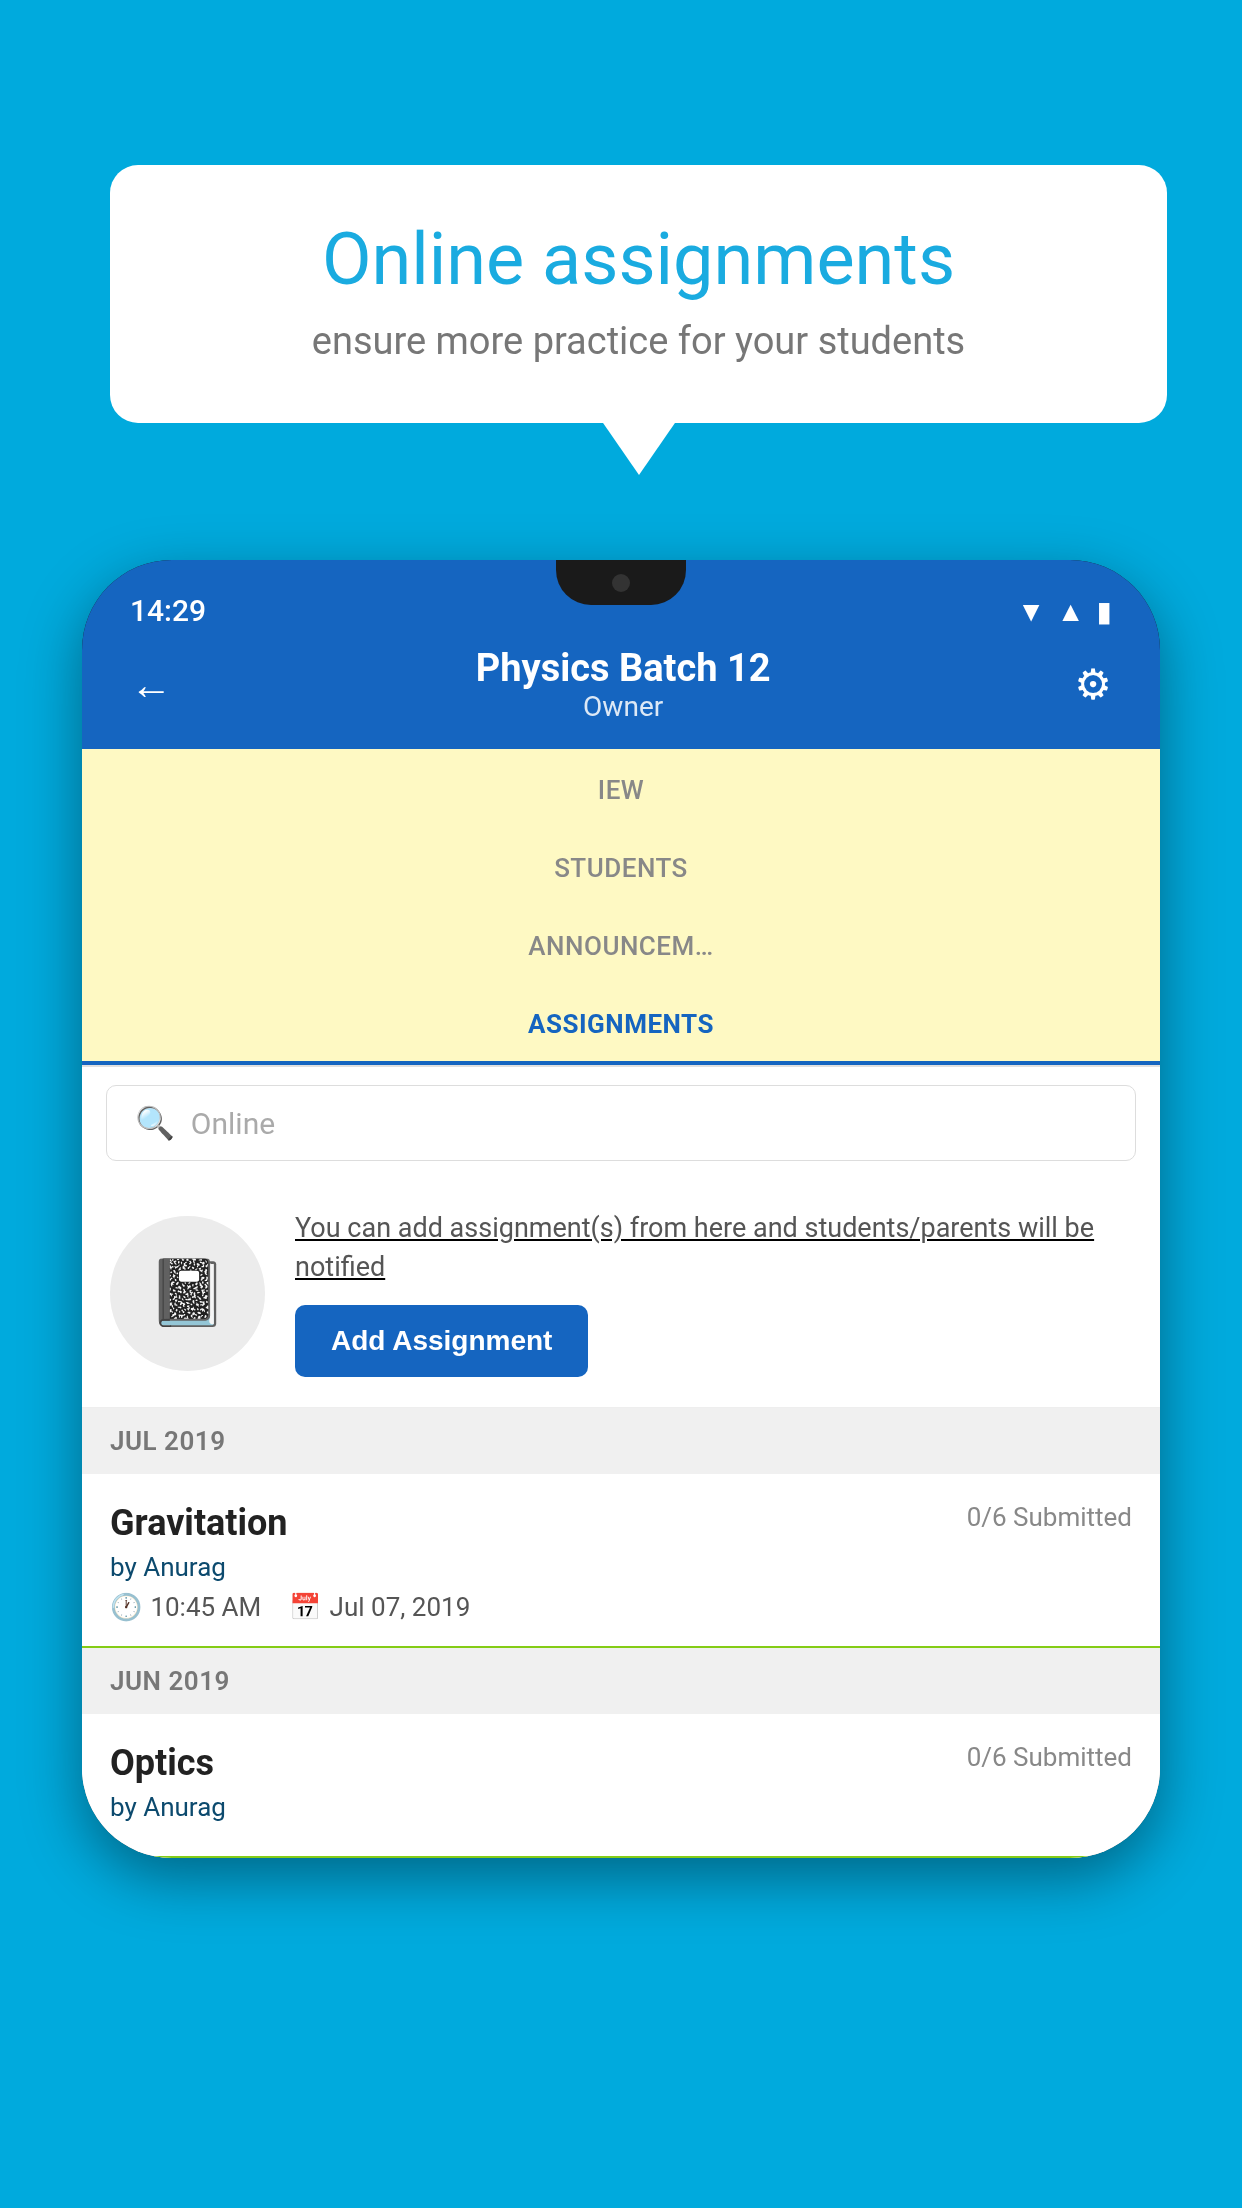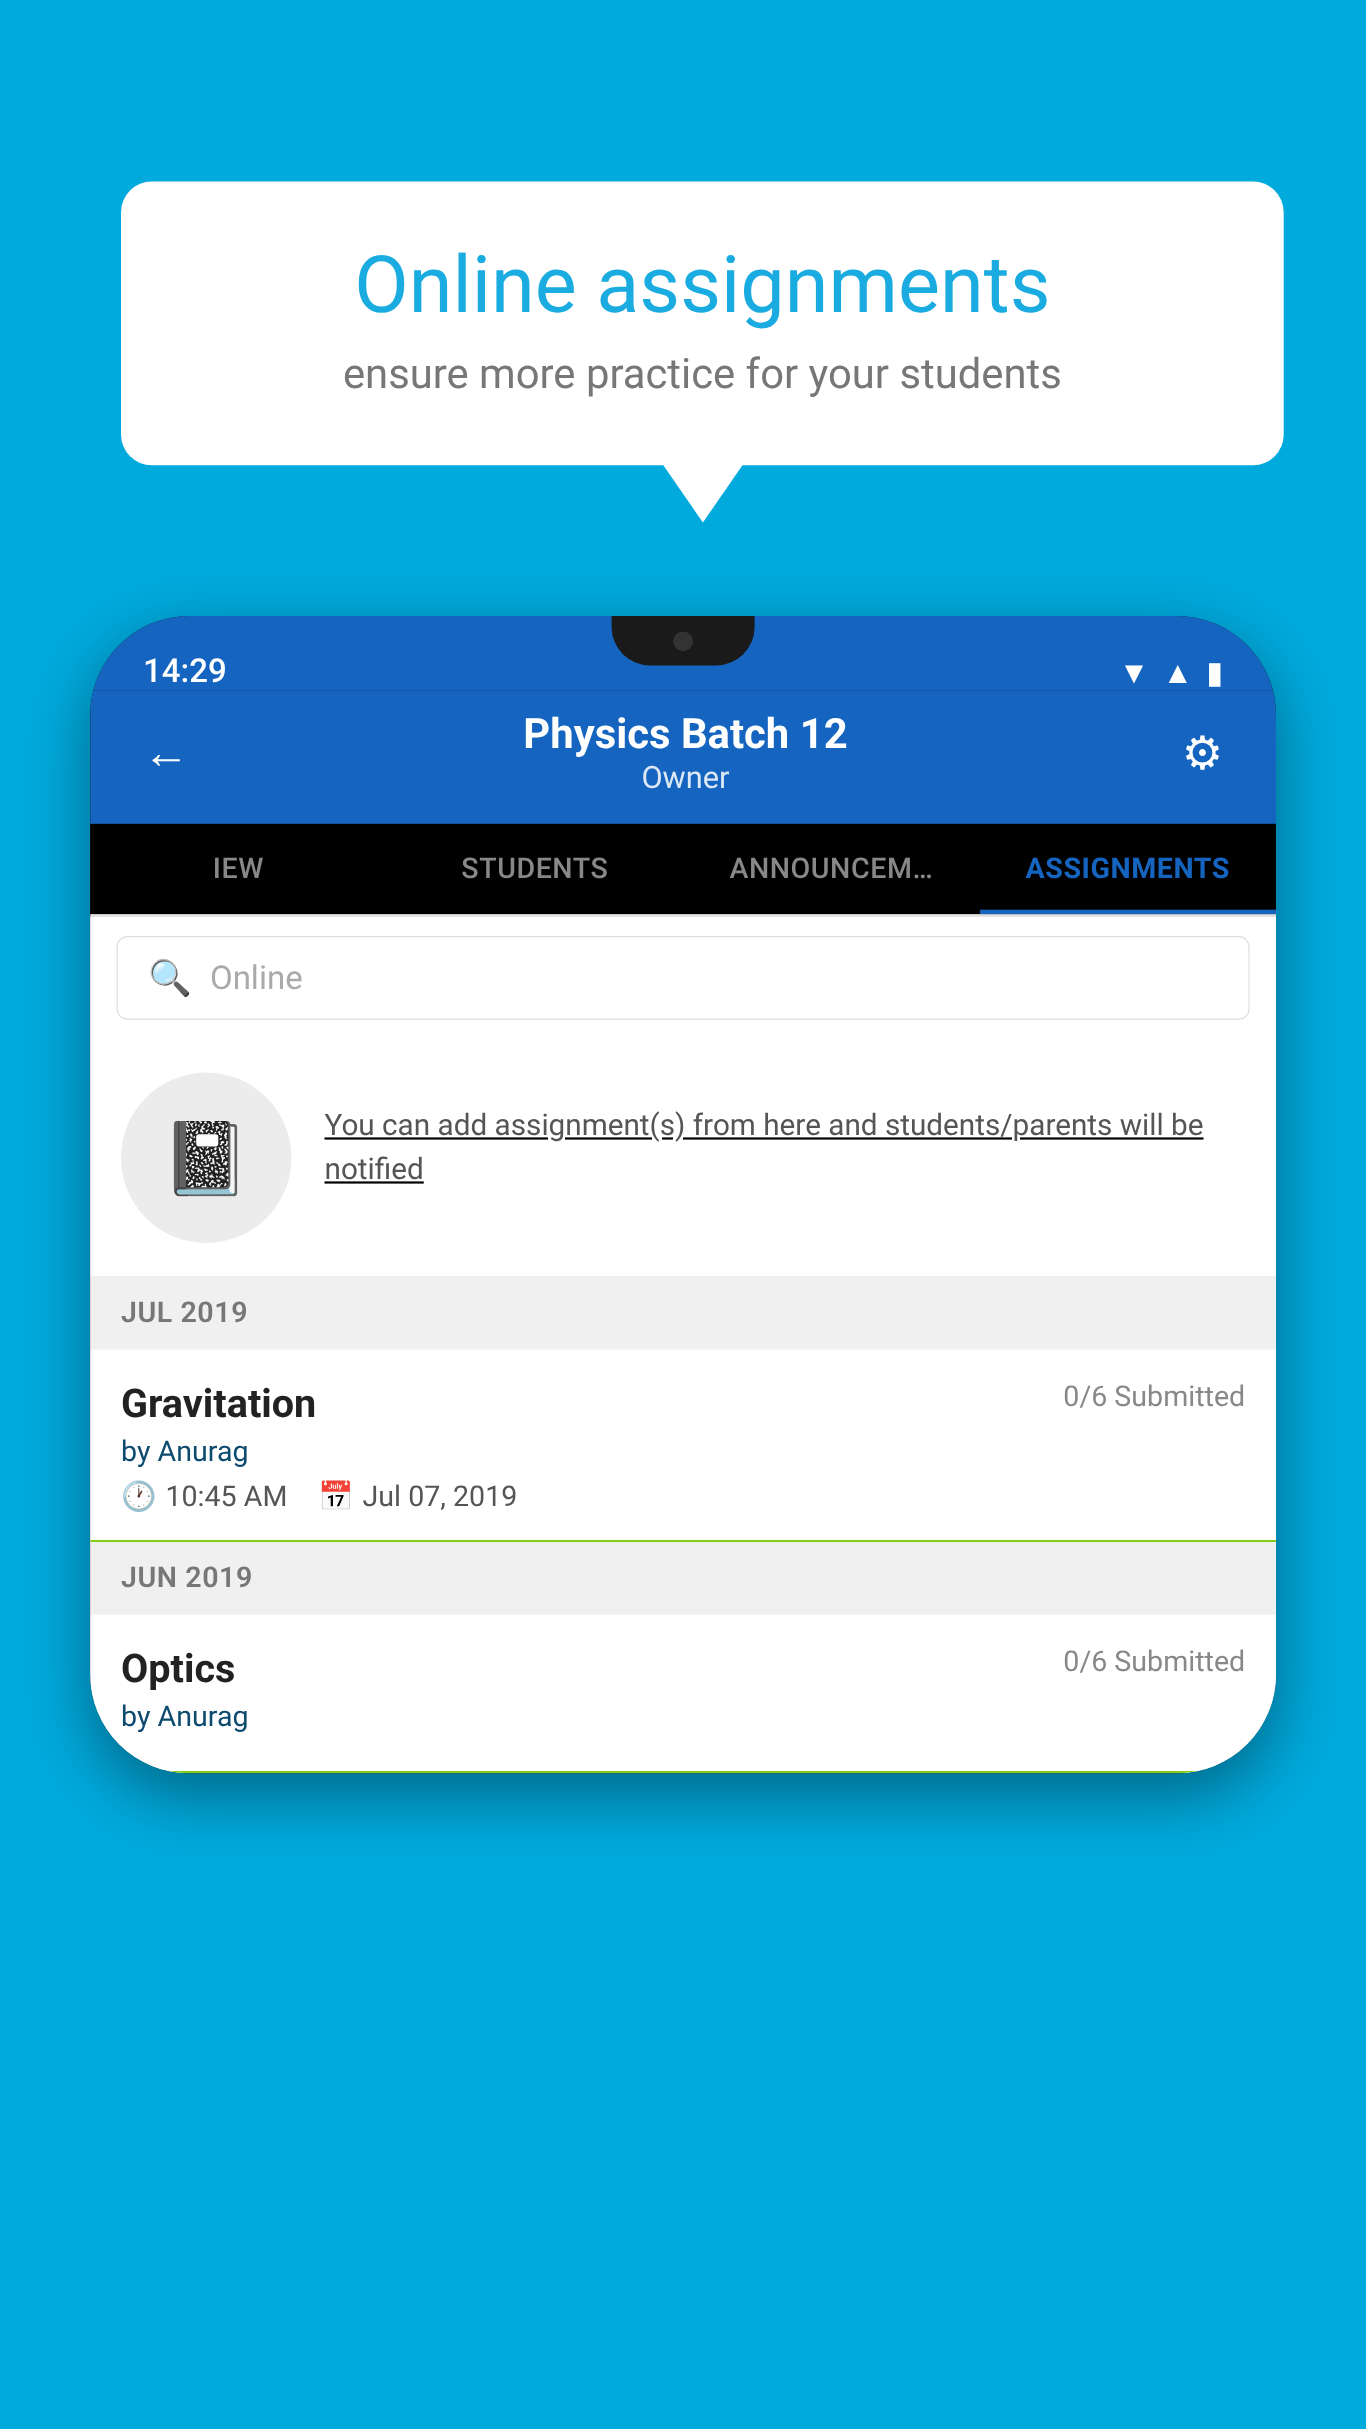--- a/index.html
+++ b/index.html
@@ -138,23 +138,24 @@
       cursor: pointer;
     }
     .settings-btn {
       color: white;
       font-size: 42px;
       cursor: pointer;
     }
 
     
     .tabs-bar {
-      background: #000000;
+      background: #fef9c3;
       display: flex;
       border-bottom: 2px solid #e0e0e0;
+      flex-direction: column;
     }
     .tab-item {
       flex: 1;
       text-align: center;
       padding: 26px 10px 22px;
       font-size: 26px;
       color: #888;
       font-weight: 500;
       letter-spacing: 0.5px;
       cursor: pointer;
@@ -340,20 +341,21 @@
           <span class="search-input-text">Online</span>
         </div>
       </div>
 
       <div class="add-assignment-promo">
         <div class="promo-icon-circle">
           <span class="notebook-icon">📓</span>
         </div>
         <div class="promo-text">
           <div class="promo-description">You can add assignment(s) from here and students/parents will be notified</div>
+          <button class="add-assignment-btn">Add Assignment</button>
         </div>
       </div>
 
       <div class="section-header">JUL 2019</div>
 
       <div class="assignment-item">
         <div class="assignment-row1">
           <span class="assignment-name">Gravitation</span>
           <span class="assignment-submitted">0/6 Submitted</span>
         </div>

